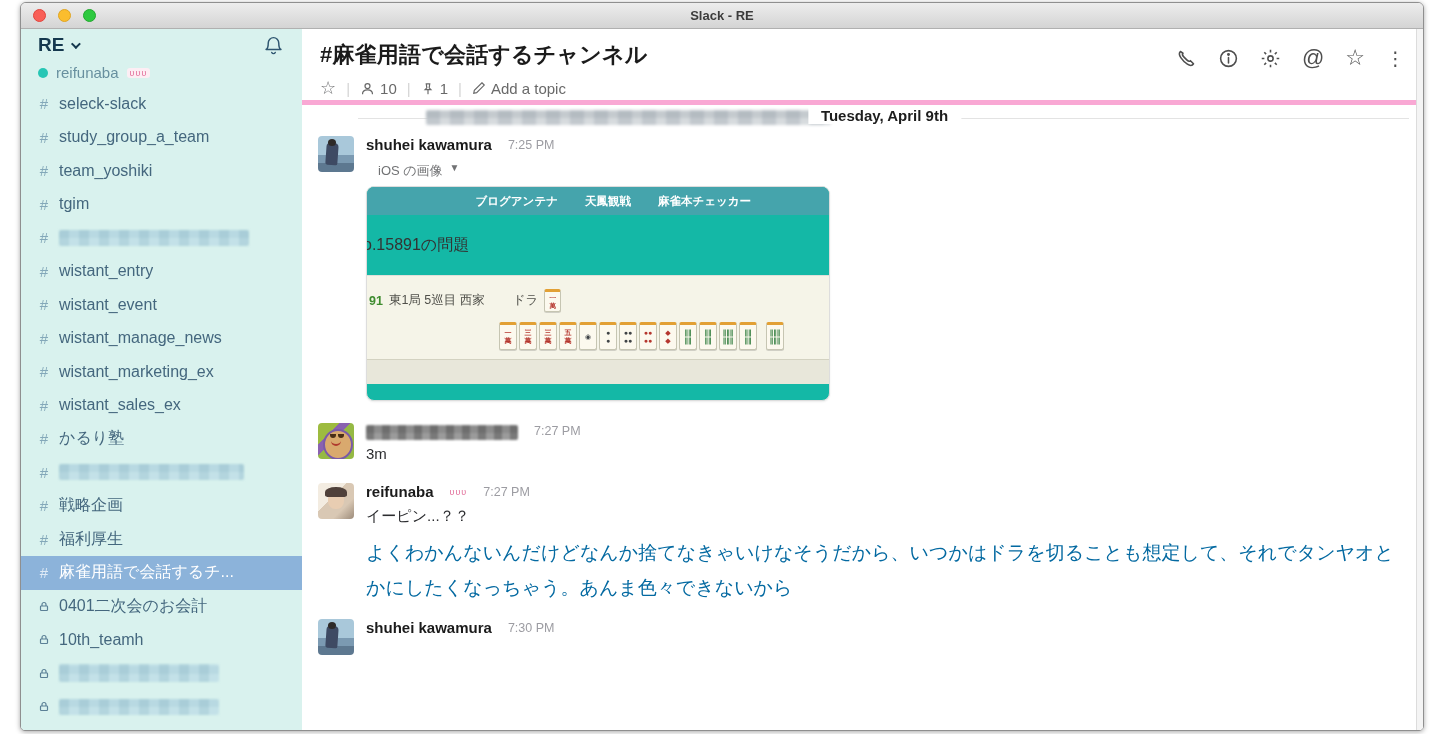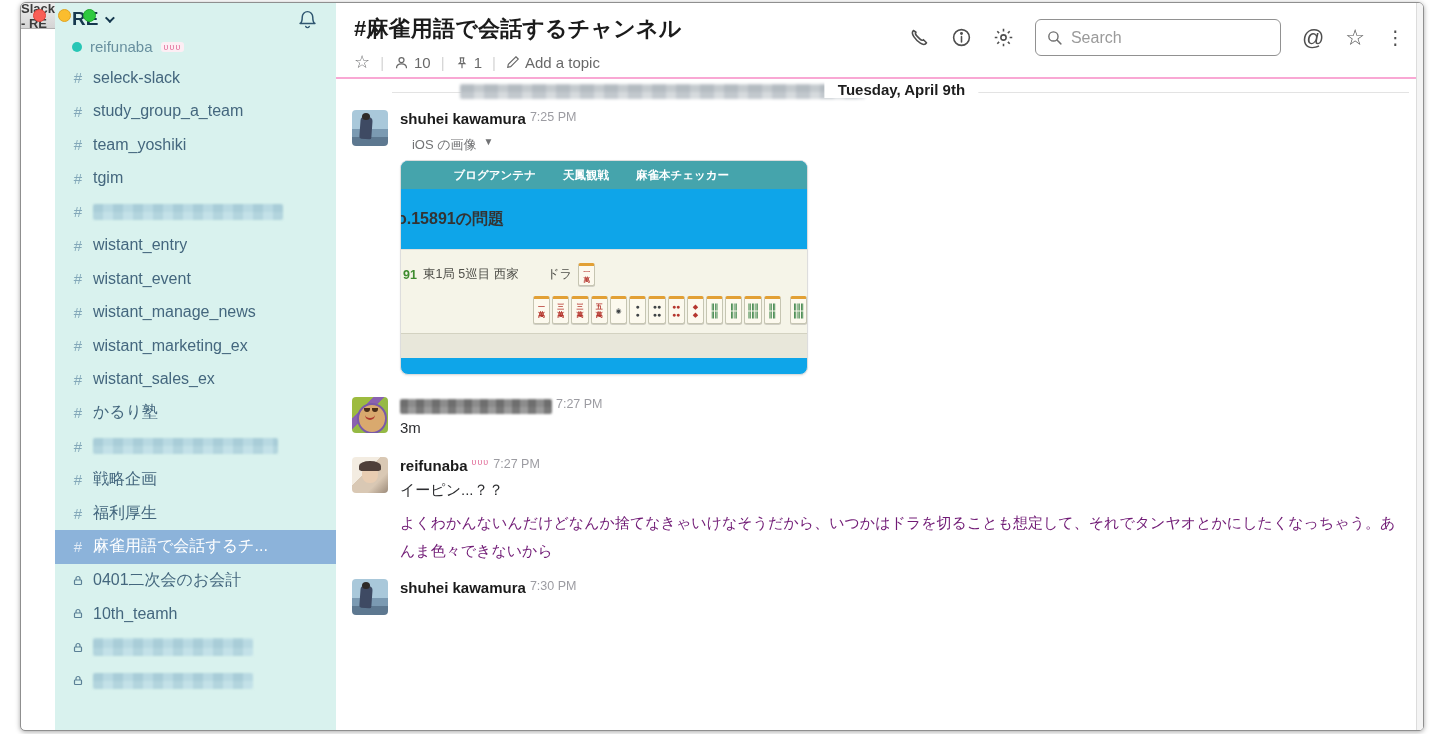--- a/index.html
+++ b/index.html
@@ -1,21 +1,21 @@
 <!DOCTYPE html>
 <html><head>
 <meta charset="utf-8">
 <style>
   * { margin:0; padding:0; box-sizing:border-box; }
   html,body { width:1440px; height:734px; background:#ffffff; overflow:hidden;
     font-family:"Liberation Sans","DejaVu Sans",sans-serif; }
 
   .window { position:absolute; left:20px; top:2px; width:1404px; height:729px;
     background:#fff; border:1px solid #8f8f8f; border-radius:6px 6px 5px 5px;
-    box-shadow:0 1px 5px rgba(0,0,0,.35); overflow:hidden; display:flex; flex-direction:row; }
+    box-shadow:0 1px 5px rgba(0,0,0,.35); overflow:hidden; display:flex; flex-direction:column; }
 
   
   .titlebar { height:26px; flex:0 0 26px; background:linear-gradient(#ededed,#d4d4d4);
     border-bottom:1px solid #b0b0b0; position:relative; display:flex; align-items:center; justify-content:center;
     font-size:13px; font-weight:bold; color:#3c3c3c; }
   .traffic { position:absolute; left:12px; top:6px; display:flex; gap:12px; }
   .tl { width:13px; height:13px; border-radius:50%; }
   .tl.red { background:#f95f57; border:1px solid #e1443c; }
   .tl.yellow { background:#fbbd2e; border:1px solid #e0a522; }
   .tl.green { background:#2dc93f; border:1px solid #22a82f; }
@@ -54,21 +54,21 @@
       repeating-linear-gradient(90deg, rgba(90,90,90,.6) 0 8px, rgba(140,140,140,.45) 8px 16px),
       repeating-linear-gradient(0deg, #a8a8a8 0 7px, #8c8c8c 7px 14px); }
   .mosaic.faint { filter:blur(1.5px); background-image:
       repeating-linear-gradient(90deg, rgba(150,160,170,.35) 0 14px, rgba(200,205,210,.15) 14px 24px),
       repeating-linear-gradient(0deg, #d9dde0 0 7px, #c3c9cd 7px 14px); }
 
   
   .main { flex:1; display:flex; flex-direction:column; background:#fff; min-width:0; position:relative; }
   .scroll-strip { position:absolute; right:0; top:0; bottom:0; width:7px; background:#f4f4f4; border-left:1px solid #dcdcdc; z-index:9; }
 
-  .main-header { padding:11px 20px 0 18px; height:76px; flex:0 0 76px; border-bottom:2px solid #f9a8d4; position:relative; }
+  .main-header { padding:11px 20px 0 18px; height:76px; flex:0 0 76px; border-bottom:5px solid #f9a8d4; position:relative; }
   .chan-title { font-size:22px; font-weight:900; color:#1b1b1b; letter-spacing:.2px; }
   .chan-sub { margin-top:7px; display:flex; align-items:center; gap:10px; font-size:15px; color:#696969; }
   .chan-sub .sep { color:#d4d4d4; }
   .chan-sub .it { display:flex; align-items:center; gap:5px; }
   .hdr-right { position:absolute; right:18px; top:16px; display:flex; align-items:center; gap:21px; }
   .hicon { color:#4f4f4f; display:flex; align-items:center; }
   .hicon.txt { font-size:22px; }
   .search-box { width:246px; height:37px; border:1px solid #919191; border-radius:6px; display:flex;
     align-items:center; padding:0 10px; gap:8px; background:#fff; }
   .search-box input { border:none; outline:none; font-size:16px; color:#454545; width:180px;
@@ -97,52 +97,52 @@
   .avatar.smiley::after { content:""; position:absolute; left:13px; top:15px; width:10px; height:6px;
     border-bottom:2px solid #b03a2e; border-radius:0 0 8px 8px;
     box-shadow:-3px -6px 0 -2px #4a2e18, 5px -6px 0 -2px #4a2e18; }
   .avatar.portrait { background:linear-gradient(135deg,#f3ece1 0 40%,#d9c8b4 40% 70%,#9c8b7a); }
   .avatar.portrait::before { content:""; position:absolute; left:10px; top:8px; width:16px; height:18px;
     background:#e8cdb2; border-radius:45%; }
   .avatar.portrait::after { content:""; position:absolute; left:7px; top:4px; width:22px; height:10px;
     background:#4f403a; border-radius:50% 50% 20% 20%; }
 
   .msg-body { flex:1; min-width:0; }
-  .msg-head { display:flex; align-items:flex-start; gap:4px; }
+  .msg-head { display:flex; align-items:center; gap:16px; }
   .msg-user { font-size:15px; font-weight:bold; color:#1b1b1b; }
   .msg-time { font-size:12.5px; color:#9c9ca2; }
   .msg-status { font-size:9px; color:#e2709b; letter-spacing:1px; }
   .msg-text { font-size:15px; color:#2c2d30; line-height:1.8; margin-top:2px; }
   .name-blur { width:152px; height:15px; display:inline-block; position:relative; top:2px; }
 
   
   .attach-meta { display:flex; align-items:flex-start; gap:7px; font-size:13px; color:#717274; margin:9px 0 6px 0;padding-left:12px; }
   .attach-meta .tri { font-size:10px; color:#717274; }
-  .embed-card { width:408px; height:215px; border:1px solid #dddddd; border-radius:8px; overflow:hidden;
-    background:#0ea5e9; box-shadow:0 1px 2px rgba(0,0,0,.08); }
+  .embed-card { width:464px; height:215px; border:1px solid #dddddd; border-radius:8px; overflow:hidden;
+    background:#14b8a6; box-shadow:0 1px 2px rgba(0,0,0,.08); }
   .embed-nav { height:28px; background:#45a4ac; display:flex; align-items:center; justify-content:flex-end;
     gap:27px; padding-right:78px; }
   .embed-nav span { color:#ffffff; font-size:11.5px; font-weight:bold; }
   .embed-title { height:61px; border-bottom:1px solid #e0e0da; display:flex; align-items:center; }
-  .embed-title span { font-size:16px; font-weight:bold; color:#333; margin-left:-4px; }
+  .embed-title span { font-size:16px; font-weight:normal; color:#333; margin-left:-4px; }
   .embed-strip { background:#f5f4e8; }
   .embed-info { display:flex; align-items:center; gap:6px; padding:13px 0 4px 2px; font-size:12.5px; color:#50504a; }
   .embed-info .num { color:#3e8c2f; font-weight:bold; }
   .embed-info .dora-lab { margin-left:22px; }
   .tiles-row { display:flex; align-items:flex-end; gap:2px; padding:6px 0 9px 132px; }
   .tile { width:18px; height:28px; background:#fcf9ee; border:1px solid #c6c5b2; border-top:3px solid #e2a035;
     border-radius:2.5px; display:flex; align-items:center; justify-content:center; text-align:center;
     font-size:7px; line-height:1.15; font-weight:bold; white-space:pre-line;
     box-shadow:0 1px 0 rgba(0,0,0,.15); }
   .tile.small { width:17px; height:23px; font-size:6.5px; }
   .tile.red { color:#b5362e; } .tile.dark { color:#3f4346; } .tile.green { color:#2c7a3a; }
   .tile.drawn { margin-left:7px; }
   .embed-footer { height:25px; background:#e8e7da; border-top:1px solid #d3d2c1; }
 
-  .para { font-size:15px; color:#701a75; line-height:1.85; margin-top:6px; }
+  .para { font-size:19px; color:#0369a1; line-height:1.85; margin-top:6px; }
 </style>
 </head>
 <body>
 
 <div class="window">
 
   <div class="titlebar">
     <div class="traffic">
       <div class="tl red"></div>
       <div class="tl yellow"></div>
@@ -315,27 +315,20 @@
                 <path d="M12 11v6" stroke-linecap="round"></path>
                 <circle cx="12" cy="7.5" r="0.8" fill="#4f4f4f"></circle>
             </svg>
           </span>
           <span class="hicon">
             <svg width="21" height="21" viewBox="0 0 24 24" fill="none" stroke="#4f4f4f" stroke-width="1.8">
               <circle cx="12" cy="12" r="3"></circle>
               <path d="M12 2v3M12 19v3M2 12h3M19 12h3M4.9 4.9l2.1 2.1M17 17l2.1 2.1M19.1 4.9L17 7M7 17l-2.1 2.1"></path>
             </svg>
           </span>
-          <div class="search-box">
-            <svg width="17" height="17" viewBox="0 0 24 24" fill="none" stroke="#6f6f6f" stroke-width="2" stroke-linecap="round">
-              <circle cx="10.5" cy="10.5" r="6.5"></circle>
-                <path d="M15.5 15.5L21 21"></path>
-            </svg>
-            <input type="text" placeholder="Search" style="">
-          </div>
           <span class="hicon txt">@</span>
           <span class="hicon txt">☆</span>
           <span class="hicon kebab">⋮</span>
         </div>
       </div>
 
       <div class="chat">
 
         <div class="date-divider">
           <div class="dline"></div>

